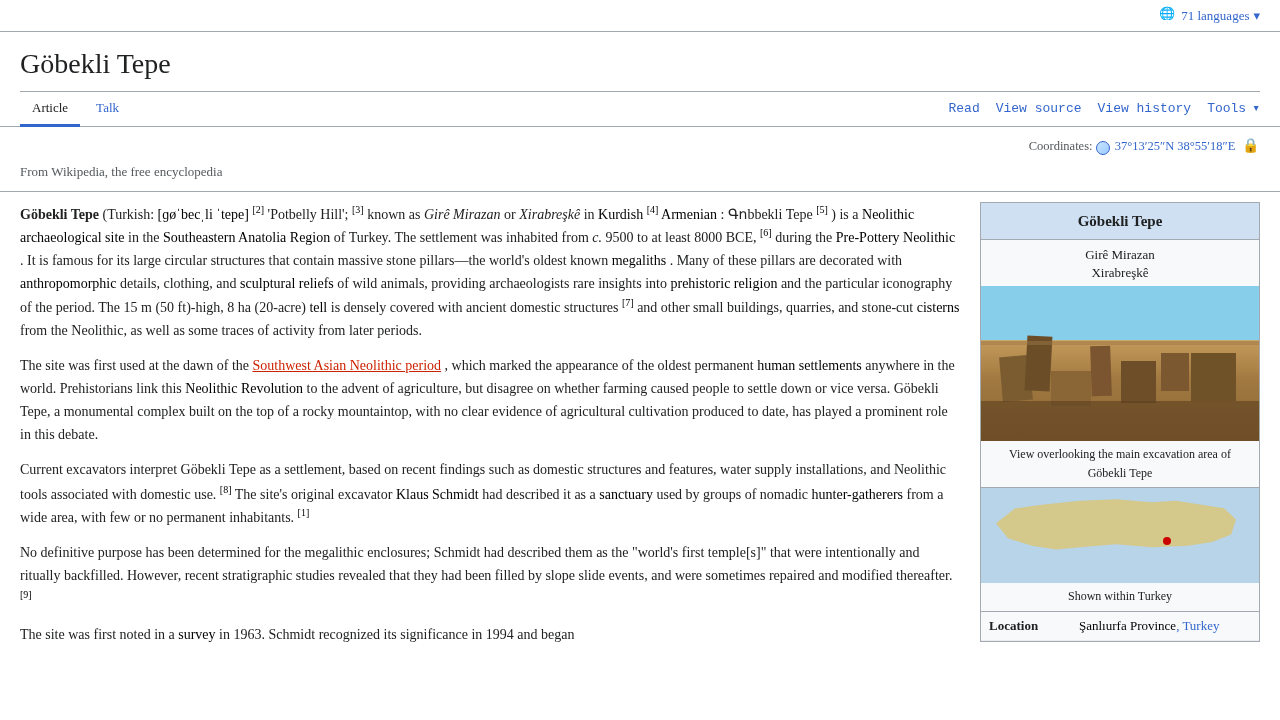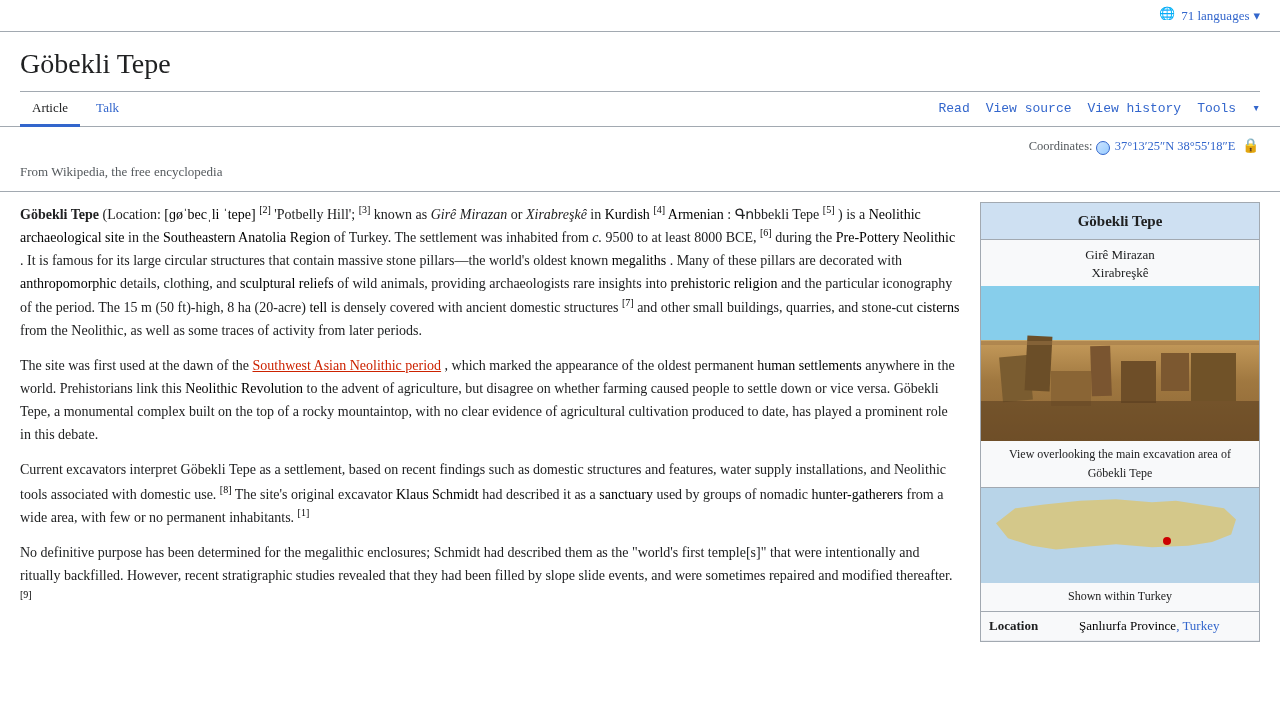--- a/index.html
+++ b/index.html
@@ -72,21 +72,21 @@
       display: flex;
       gap: 16px;
       font-size: 13px;
       align-items: center;
       font-family: Liberation Mono, monospace;
     }
     .tab-right a { color: #3366cc; }
     .tab-right .tools-menu {
       display: flex;
       align-items: center;
-      gap: 16px;
+      gap: 6px;
       color: #3366cc;
       cursor: pointer;
     }
 
     
     #coord-bar {
       text-align: right;
       padding: 2px 20px 4px;
       font-size: 12.5px;
       color: #54595d;
@@ -295,21 +295,21 @@
 </div>
 
 <div id="subtitle">From Wikipedia, the free encyclopedia</div>
 
 <div id="main-content">
 
   <div id="article-text">
 
     <p>
       <span class="bold">Göbekli Tepe</span>
-      <span> (Location: </span>
+      <span> (Turkish: </span>
       <a>[ɡøˈbecˌli ˈtepe]</a>
       <sup><a>[2]</a></sup>
       <span> 'Potbelly Hill';</span>
       <sup><a>[3]</a></sup>
       <span> known as </span>
       <em>Girê Mirazan</em>
       <span> or </span>
       <em>Xirabreşkê</em>
       <span> in </span>
       <a>Kurdish</a>
@@ -366,20 +366,25 @@
       <a>hunter-gatherers</a>
       <span> from a wide area, with few or no permanent inhabitants.</span>
       <sup><a>[1]</a></sup>
     </p>
 
     <p>
       <span>No definitive purpose has been determined for the megalithic enclosures; Schmidt had described them as the "world's first temple[s]" that were intentionally and ritually backfilled. However, recent stratigraphic studies revealed that they had been filled by slope slide events, and were sometimes repaired and modified thereafter.</span>
       <sup><a>[9]</a></sup>
     </p>
 
+    <p>
+      <span>The site was first noted in a </span>
+      <a>survey</a>
+      <span> in 1963. Schmidt recognized its significance in 1994 and began</span>
+    </p>
 
   </div>
 
   <div id="infobox">
     <div id="infobox-title">Göbekli Tepe</div>
 
     <div id="infobox-names">
       <span>Girê Mirazan</span><br>
       <span>Xirabreşkê</span>
     </div>

